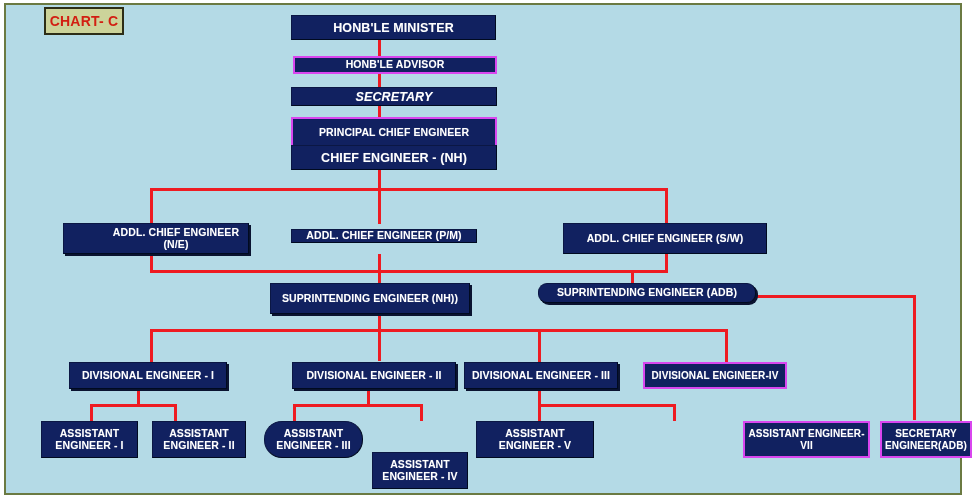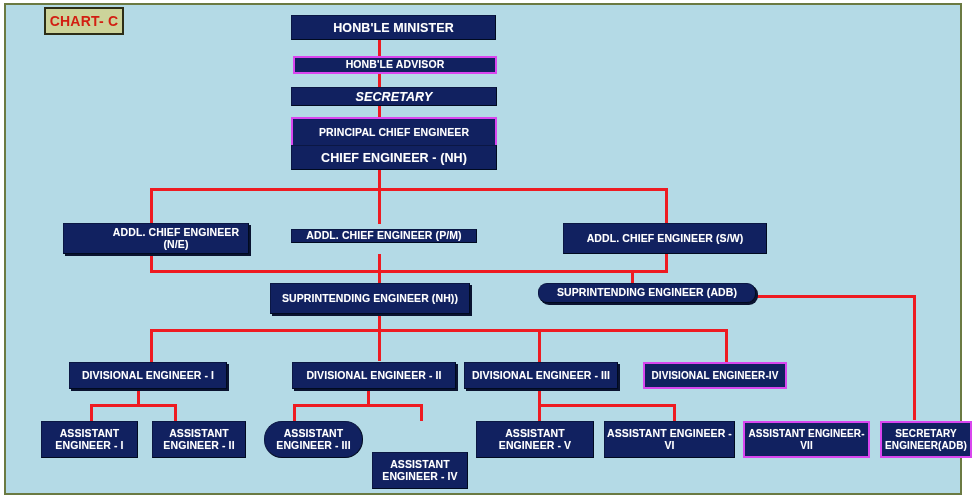--- a/index.html
+++ b/index.html
@@ -169,20 +169,19 @@
     <div class="node t11" style="left:35px; top:416px; width:97px; height:37px;">ASSISTANT ENGINEER - I</div>
 
     <div class="node t11" style="left:146px; top:416px; width:94px; height:37px;">ASSISTANT ENGINEER - II</div>
 
     <div class="node t11" style="left:258px; top:416px; width:99px; height:37px;border-radius:18px;">ASSISTANT ENGINEER - III</div>
 
     <div class="node t11" style="left:366px; top:416px; width:96px; height:37px;margin-top:31px;">ASSISTANT ENGINEER - IV</div>
 
     <div class="node t11" style="left:470px; top:416px; width:118px; height:37px;">ASSISTANT ENGINEER  - V</div>
 
-    <div class="node t11" style="left:598px; top:416px; width:131px; height:37px;">ASSISTANT ENGINEER - VI</div>
 
     <div class="node t10 lightedge" style="left:737px; top:416px; width:127px; height:37px;">ASSISTANT ENGINEER-VII</div>
 
     <div class="node t10 lightedge" style="left:874px; top:416px; width:92px; height:37px;">SECRETARY ENGINEER(ADB)</div>
 
   </div>
 </div>
 
 </body></html>

